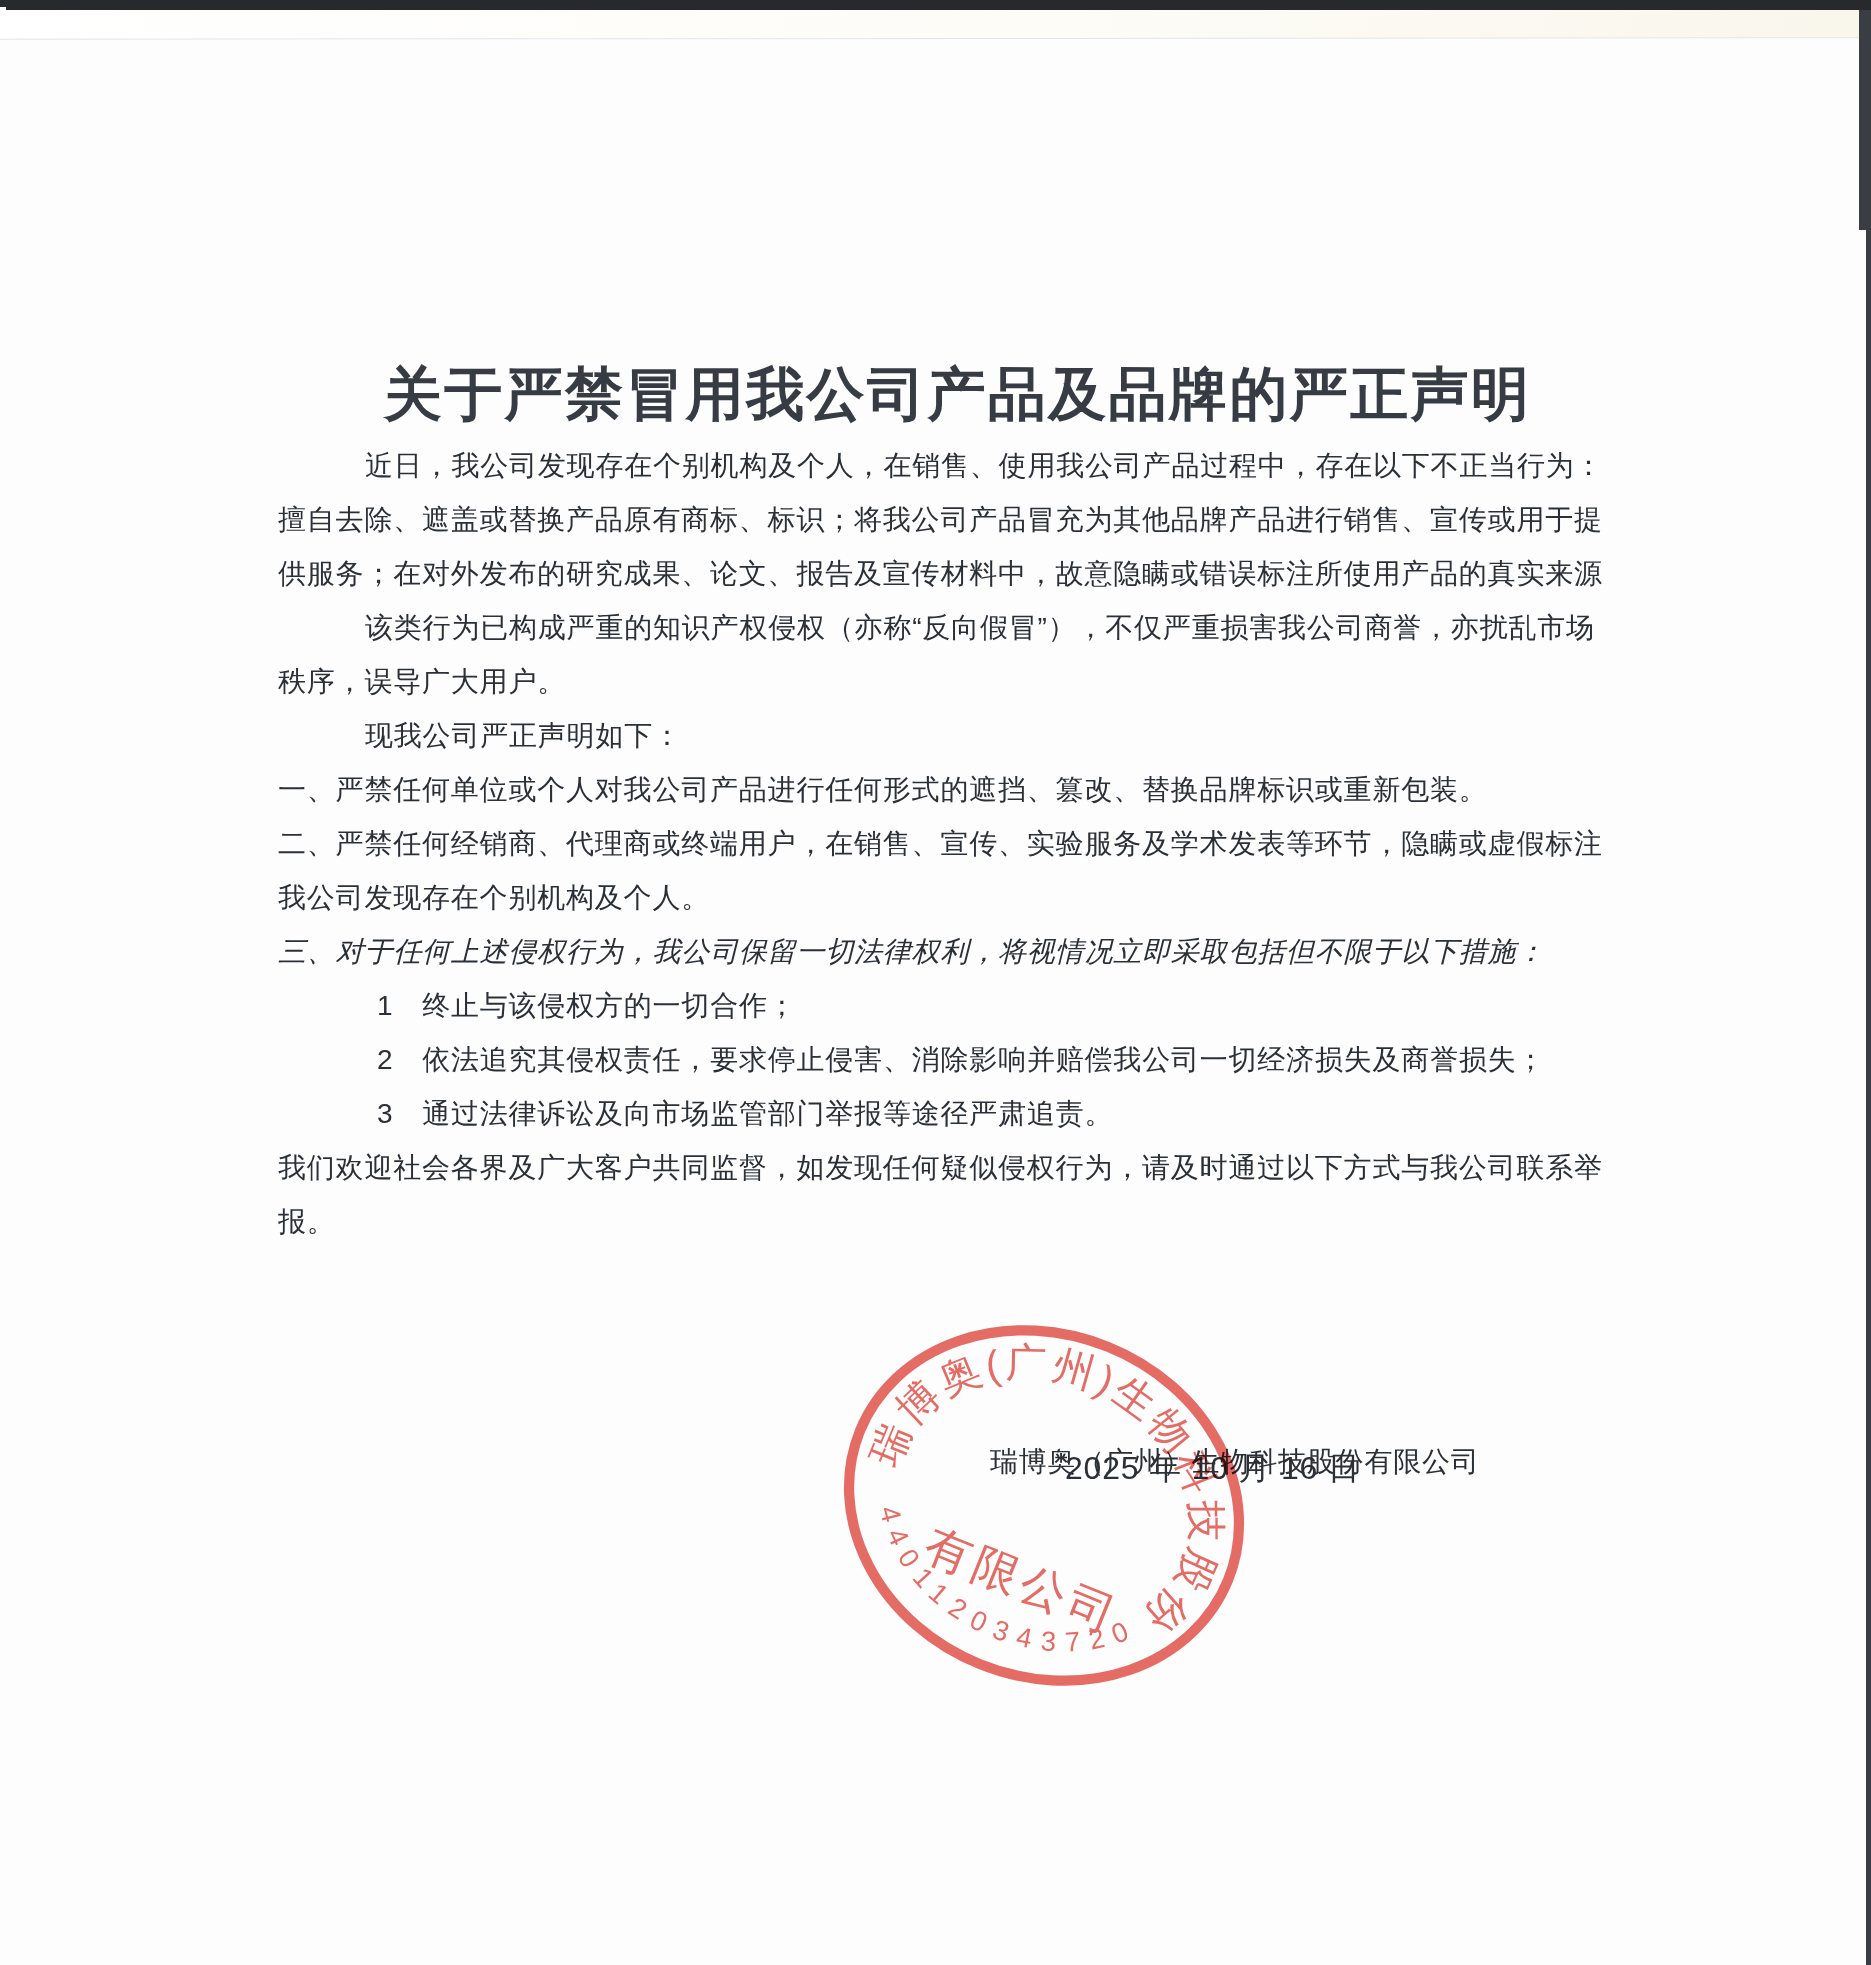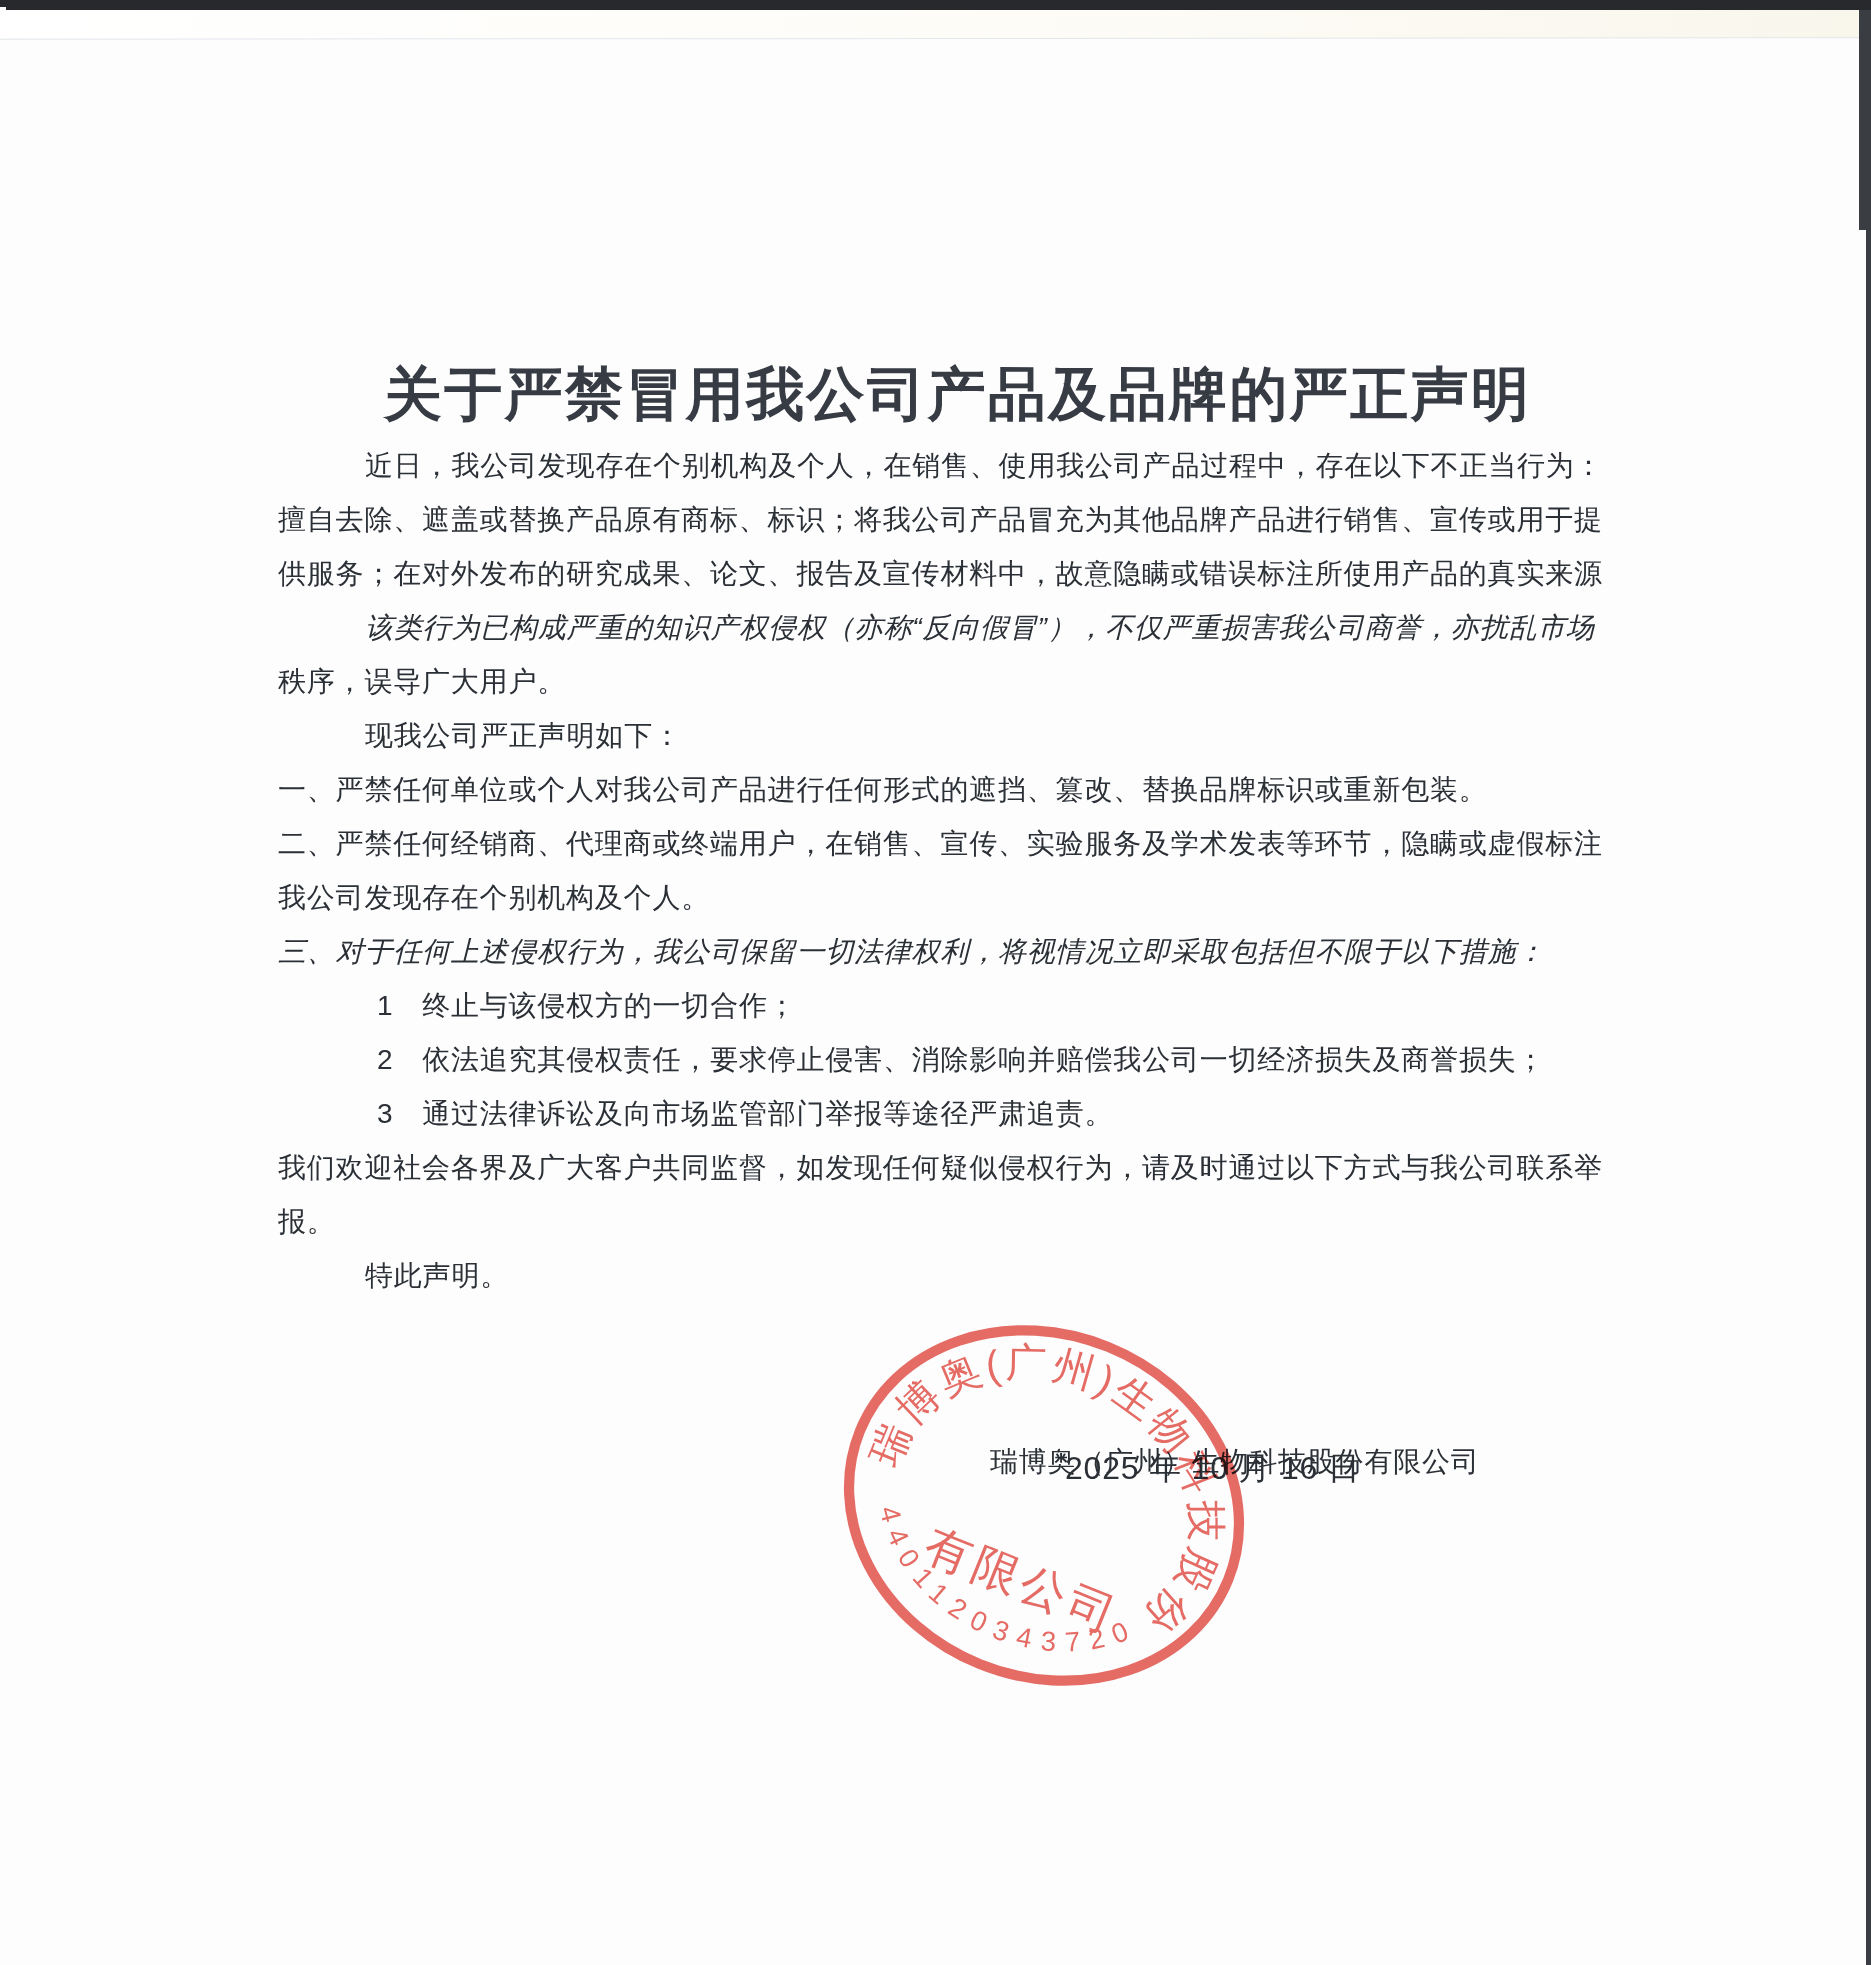--- a/index.html
+++ b/index.html
@@ -66,33 +66,32 @@
   </div>
   <div class="scan-right-smudge"></div>
   <div class="scan-rightbar"></div>
 
   <h1 class="doc-title">关于严禁冒用我公司产品及品牌的严正声明</h1>
 
   <div class="doc-body" id="doc-body">
       <p class="body-line" style="padding-left: 87px;">近日，我公司发现存在个别机构及个人，在销售、使用我公司产品过程中，存在以下不正当行为：</p>
       <p class="body-line" style="padding-left: 0px;">擅自去除、遮盖或替换产品原有商标、标识；将我公司产品冒充为其他品牌产品进行销售、宣传或用于提</p>
       <p class="body-line" style="padding-left: 0px;">供服务；在对外发布的研究成果、论文、报告及宣传材料中，故意隐瞒或错误标注所使用产品的真实来源</p>
-      <p class="body-line" style="padding-left: 87px; font-style: italic;">该类行为已构成严重的知识产权侵权（亦称“反向假冒”），不仅严重损害我公司商誉，亦扰乱市场</p>
+      <p class="body-line" style="padding-left: 87px;">该类行为已构成严重的知识产权侵权（亦称“反向假冒”），不仅严重损害我公司商誉，亦扰乱市场</p>
       <p class="body-line" style="padding-left: 0px;">秩序，误导广大用户。</p>
       <p class="body-line" style="padding-left: 87px;">现我公司严正声明如下：</p>
       <p class="body-line" style="padding-left: 0px;">一、严禁任何单位或个人对我公司产品进行任何形式的遮挡、篡改、替换品牌标识或重新包装。</p>
       <p class="body-line" style="padding-left: 0px;">二、严禁任何经销商、代理商或终端用户，在销售、宣传、实验服务及学术发表等环节，隐瞒或虚假标注</p>
       <p class="body-line" style="padding-left: 0px;">我公司发现存在个别机构及个人。</p>
       <p class="body-line" style="padding-left: 0px; font-style: italic;">三、对于任何上述侵权行为，我公司保留一切法律权利，将视情况立即采取包括但不限于以下措施：</p>
       <p class="body-line" style="padding-left: 99px;">1 终止与该侵权方的一切合作；</p>
       <p class="body-line" style="padding-left: 99px;">2 依法追究其侵权责任，要求停止侵害、消除影响并赔偿我公司一切经济损失及商誉损失；</p>
       <p class="body-line" style="padding-left: 99px;">3 通过法律诉讼及向市场监管部门举报等途径严肃追责。</p>
       <p class="body-line" style="padding-left: 0px;">我们欢迎社会各界及广大客户共同监督，如发现任何疑似侵权行为，请及时通过以下方式与我公司联系举</p>
       <p class="body-line" style="padding-left: 0px;">报。</p>
-      <p class="body-line" style="padding-left: 87px;">特此声明。</p>
     </div>
 
   <div class="sig-company">瑞博奥（广州）生物科技股份有限公司</div>
   <div class="sig-date">2025 年 10 月 16 日</div>
 
   <svg class="stamp" viewBox="0 0 1200 1040" xmlns="http://www.w3.org/2000/svg">
     <g transform="rotate(22 600 520)">
       <ellipse class="ring" cx="600" cy="520" rx="505" ry="435"></ellipse>
       <path id="seal-top-arc" d="M 221 575 A 385 318 0 1 1 848 764" fill="none"></path>
       <path id="seal-bottom-arc" d="M 210 672 A 430 360 0 0 0 990 672" fill="none"></path>

